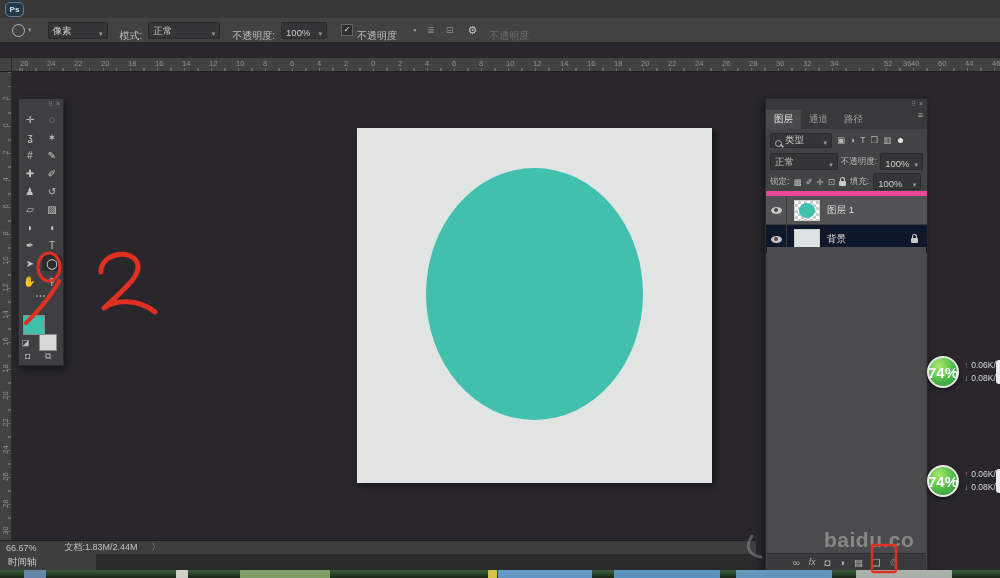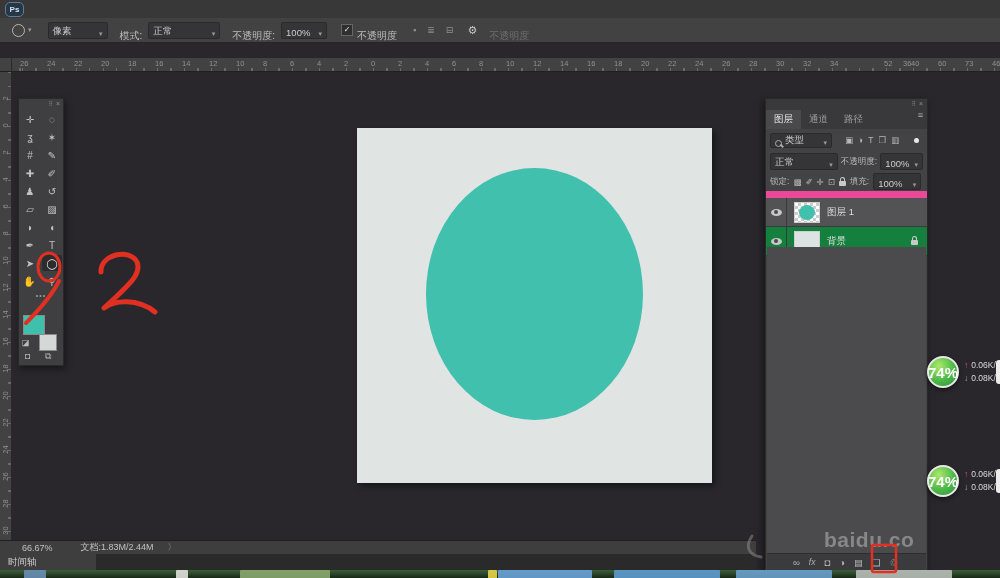--- a/index.html
+++ b/index.html
@@ -62,33 +62,33 @@
   #screenmode{position:absolute;left:26px;top:252px;font-size:9px;color:#b5b5b5;}
   
   #lpanel{position:absolute;left:765px;top:98px;width:163px;height:474px;background:#434345;border:1px solid #292929;
           box-sizing:border-box;box-shadow:-2px 3px 8px rgba(0,0,0,.45);}
   .phead{height:11px;background:#39393b;text-align:right;padding:0 3px;font-size:6px;color:#8f8f8f;line-height:10px;letter-spacing:1px;}
   .phead .px{font-size:7px;margin-left:2px;}
   #ptabs-row{height:19px;background:#39393b;display:flex;align-items:flex-start;}
   .ptab{font-size:9.5px;color:#9f9f9f;padding:3px 8px 3px;background:transparent;}
   .ptab.active{background:#4a4a4c;color:#e6e6e6;}
   #pmenu{margin-left:auto;margin-right:4px;color:#b5b5b5;font-size:9px;padding-bottom:2px;}
-  .pfilter{height:22px;display:flex;align-items:center;padding:0 4px;gap:13px;}
+  .pfilter{height:22px;display:flex;align-items:center;padding:0 4px;gap:5px;}
   .fdd{width:62px;box-sizing:border-box;gap:3px;}
   .mag{width:5px;height:5px;border:1.5px solid #aaa;border-radius:50%;position:relative;display:inline-block;}
   .mag::after{content:"";position:absolute;width:4px;height:1.5px;background:#aaa;transform:rotate(45deg);right:-3px;bottom:-1px;}
   #filter-icons{display:inline-flex;gap:5px;}
   .picon{font-size:8.5px;color:#b8b8b8;}
   .fdot{width:5px;height:5px;border-radius:50%;background:#e8e8e8;margin-left:2px;}
   .pblend{height:21px;display:flex;align-items:center;padding:0 4px;gap:3px;}
   .plabel{font-size:8.5px;color:#b8b8b8;white-space:nowrap;}
   .plock{height:19px;display:flex;align-items:center;padding:0 4px;gap:4px;}
   #lock-icons{display:inline-flex;gap:4px;align-items:center;}
-  #layer-list{border-top:7px solid #ec4899;text-align:right;}
-  .lrow{height:28px;display:flex;align-items:center;border-bottom:1px solid #3a3a3c;background:#15803d;}
+  #layer-list{border-top:5px solid #ec4899;text-align:right;}
+  .lrow{height:28px;display:flex;align-items:center;border-bottom:1px solid #3a3a3c;background:#0f172a;}
   .lrow.sel{background:#535355;}
   .eyec{width:20px;align-self:stretch;display:flex;align-items:center;justify-content:center;border-right:1px solid #3a3a3c;}
   .eye{display:inline-block;width:11px;height:7px;background:#c8c8c8;border-radius:50%;position:relative;}
   .eye::after{content:"";position:absolute;left:3.5px;top:1.5px;width:4px;height:4px;border-radius:50%;background:#4a4a4a;}
   .thumb{width:26px;height:21px;margin:0 7px;position:relative;box-sizing:border-box;border:1px solid #cfcfcf;}
   .thumb.ellipse{background-color:#fff;
      background-image:linear-gradient(45deg,#ccc 25%,transparent 25%,transparent 75%,#ccc 75%),
                       linear-gradient(45deg,#ccc 25%,transparent 25%,transparent 75%,#ccc 75%);
      background-size:6px 6px;background-position:0 0,3px 3px;}
   .thumb-dot{position:absolute;left:4px;top:2px;width:16px;height:15px;border-radius:50%;}
@@ -97,21 +97,21 @@
   .css-lock{position:relative;display:inline-block;width:7px;height:5px;background:#c9c9c9;border-radius:1px;margin-top:3px;}
   .css-lock::before{content:"";position:absolute;top:-4px;left:1px;width:3px;height:3px;border:1px solid #c9c9c9;border-bottom:none;border-radius:2.5px 2.5px 0 0;}
   .pempty{position:absolute;left:1px;right:1px;top:148px;bottom:17px;background:#4b4b4d;}
   #panel-bottom{position:absolute;left:1px;right:1px;bottom:1px;height:16px;background:#3b3b3d;border-top:1px solid #2e2e30;
                 display:flex;align-items:center;gap:9px;padding-left:26px;}
   .bicon{font-size:9.5px;color:#b0b0b0;}
   .bicon.fxi{font-style:italic;font-size:8.5px;}
   
   #statusbar{position:absolute;left:0;top:540px;width:756px;height:14px;background:#3e3e3e;border-top:1px solid #1f1f1f;
              box-sizing:border-box;display:flex;align-items:center;font-size:9px;color:#c0c0c0;}
-  #zoomlevel{margin-left:22px;text-align:center;}
+  #zoomlevel{margin-left:6px;text-align:center;}
   #docinfo{margin-left:28px;}
   #statarrow{margin-left:14px;color:#9a9a9a;}
   #timeline{position:absolute;left:0;top:554px;width:756px;height:16px;background:#2a2a2a;}
   #timelinetab{position:absolute;left:0;top:0;width:96px;height:16px;background:#3e3e3e;font-size:9.5px;color:#cccccc;
                line-height:16px;padding-left:8px;box-sizing:border-box;}
   #taskbar{position:absolute;left:0;top:570px;width:1000px;height:8px;background:linear-gradient(#3c5e3a,#172916);}
   .tbitem{position:absolute;top:0;height:8px;border-radius:1px 1px 0 0;opacity:.9;}
   
   .badge{position:absolute;left:927px;display:flex;align-items:flex-start;z-index:30;}
   .ball{width:32px;height:32px;border-radius:50%;box-sizing:border-box;border:2px solid #e9e9e6;
@@ -193,21 +193,21 @@
       <span class="hlabel" style="left: 683px;">24</span>
       <span class="hlabel" style="left: 710px;">26</span>
       <span class="hlabel" style="left: 737px;">28</span>
       <span class="hlabel" style="left: 764px;">30</span>
       <span class="hlabel" style="left: 791px;">32</span>
       <span class="hlabel" style="left: 818px;">34</span>
       <span class="hlabel" style="left: 891px;">36</span>
       <span class="hlabel" style="left: 872px;">52</span>
       <span class="hlabel" style="left: 899px;">40</span>
       <span class="hlabel" style="left: 926px;">60</span>
-      <span class="hlabel" style="left: 953px;">73</span>
+      <span class="hlabel" style="left: 953px;">44</span>
       <span class="hlabel" style="left: 980px;">46</span>
     </div>
   <div id="vruler">
       <span class="vlabel" style="top: 22px;">2</span>
       <span class="vlabel" style="top: 49px;">0</span>
       <span class="vlabel" style="top: 76px;">2</span>
       <span class="vlabel" style="top: 103px;">4</span>
       <span class="vlabel" style="top: 130px;">6</span>
       <span class="vlabel" style="top: 157px;">8</span>
       <span class="vlabel" style="top: 184px;">10</span>

